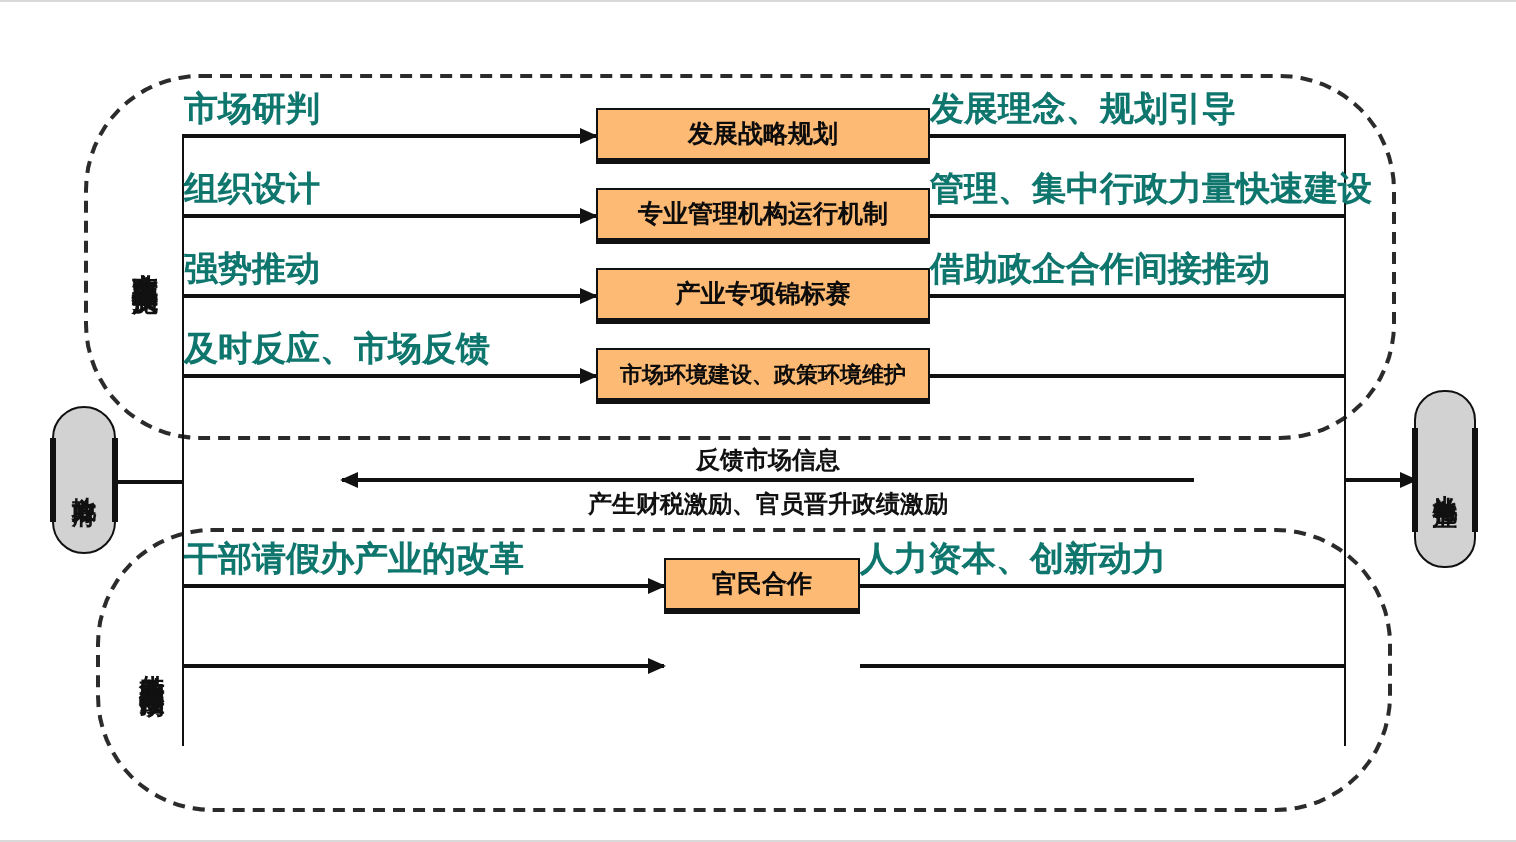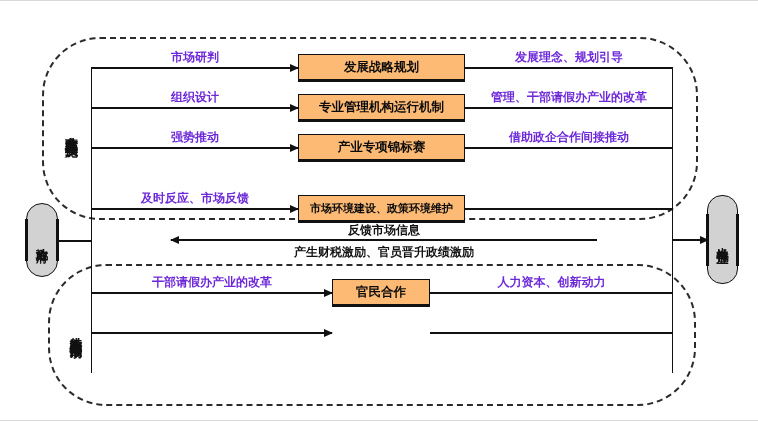--- a/index.html
+++ b/index.html
@@ -32,22 +32,22 @@
     width:0;height:0;border-top:4.5px solid transparent;border-bottom:4.5px solid transparent;
     border-right:9px solid #111;}
 
   .frow{position:absolute;left:0;width:758px;height:28px;}
   .frow .a-line{position:absolute;top:13px;height:1.7px;background:#111;}
   .frow.trow .a-line{left:92px;width:206px;}
   .frow.brow .a-line{left:92px;width:240px;}
   .frow .r-line{position:absolute;top:13px;height:1.7px;background:#111;}
   .frow.trow .r-line{left:465px;width:208px;}
   .frow.brow .r-line{left:430px;width:243px;}
-  .lab{position:absolute;bottom:16px;font-size:12px;font-weight:bold;text-align:center;
-    white-space:nowrap;color:#6d28d9;}
+  .lab{position:absolute;bottom:16px;font-size:17px;font-weight:bold;text-align:left;
+    white-space:nowrap;color:#0f766e;}
   .frow.trow .l-lab{left:92px;width:206px;}
   .frow.brow .l-lab{left:92px;width:240px;}
   .frow.trow .r-lab{left:465px;width:208px;}
   .frow.brow .r-lab{left:430px;width:243px;}
   .pbox{position:absolute;top:0;height:28px;background:#fdba74;
     border:1.6px solid #111;border-bottom-width:3px;box-sizing:border-box;
     display:flex;align-items:center;justify-content:center;
     font-size:12.5px;font-weight:bold;white-space:nowrap;color:#0c0c0c;}
   .frow.trow .pbox{left:298px;width:167px;}
   .frow.brow .pbox{left:332px;width:98px;}
@@ -112,35 +112,35 @@
     <div class="lab r-lab">发展理念、规划引导</div>
     <div class="r-line"></div>
   </div>
 
   <div class="frow trow" style="top:93px;">
     <div class="lab l-lab">组织设计</div>
     <div class="a-line">
         <span class="ah-right"></span>
       </div>
     <div class="pbox">专业管理机构运行机制</div>
-    <div class="lab r-lab">管理、干部请假办产业的改革</div>
+    <div class="lab r-lab">管理、集中行政力量快速建设</div>
     <div class="r-line"></div>
   </div>
 
   <div class="frow trow" style="top:133px;">
     <div class="lab l-lab">强势推动</div>
     <div class="a-line">
         <span class="ah-right"></span>
       </div>
     <div class="pbox">产业专项锦标赛</div>
     <div class="lab r-lab">借助政企合作间接推动</div>
     <div class="r-line"></div>
   </div>
 
-  <div class="frow trow" style="top:173px;margin-top:21px;">
+  <div class="frow trow" style="top:173px;">
     <div class="lab l-lab">及时反应、市场反馈</div>
     <div class="a-line">
         <span class="ah-right"></span>
       </div>
     <div class="pbox" style="font-size:11px;">市场环境建设、政策环境维护</div>
     <div class="r-line"></div>
   </div>
 
   <div class="frow brow" style="top:278px;">
     <div class="lab l-lab">干部请假办产业的改革</div>

